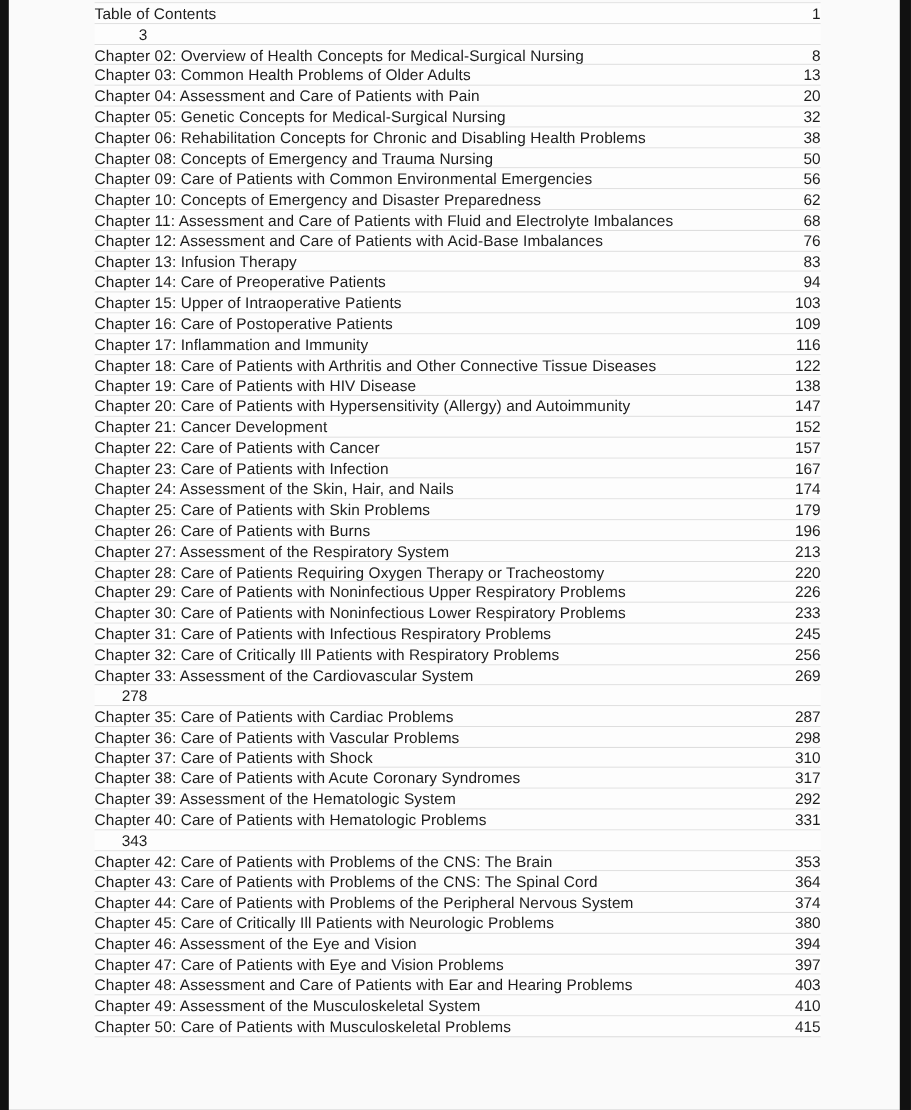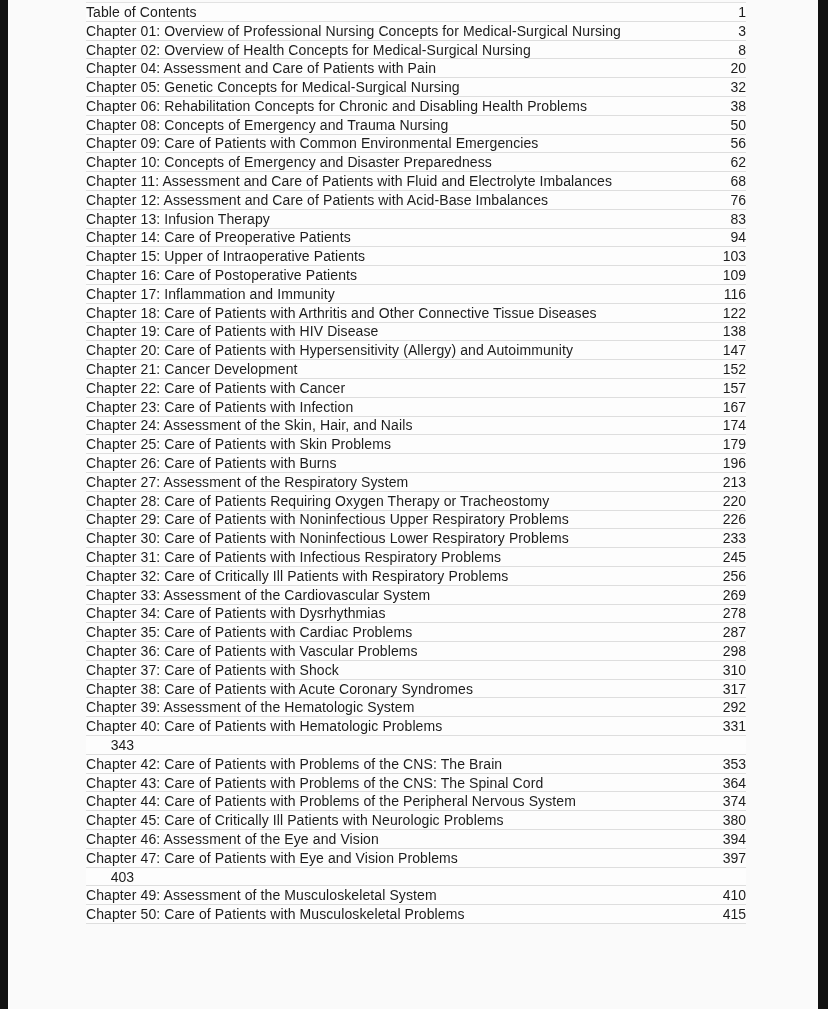--- a/index.html
+++ b/index.html
@@ -32,21 +32,20 @@
   }
   .toc {
     position: absolute;
     top: 2px;
     left: 78px;
     width: 660px;
     border-top: 1px solid #e2e2e2;
   }
   .toc-row {
     display: flex;
-    align-items: center;
     justify-content: space-between;
     height: 17.8px;
     border-bottom: 1px solid #dedede;
     background: #fdfdfd;
     overflow: hidden;
   }
   .toc-label {
     font-size: 14px;
     line-height: 18px;
     color: #1d1d1d;
@@ -70,28 +69,31 @@
 <div class="edge-bar right"></div>
 
 <div class="paper">
   <div class="toc">
 
   <div class="toc-row">
       <span class="toc-label">Table of Contents</span>
       <span class="toc-page">1</span>
     </div>
       <div class="toc-row">
-      <span class="toc-label">Chapter 01: Overview of Professional Nursing Concepts for Medical-Surgical Nursing</span>
       <span class="toc-page">3</span>
     </div>
       <div class="toc-row">
       <span class="toc-label">Chapter 02: Overview of Health Concepts for Medical-Surgical Nursing</span>
       <span class="toc-page">8</span>
     </div>
       <div class="toc-row">
+      <span class="toc-label">Chapter 03: Common Health Problems of Older Adults</span>
+      <span class="toc-page">13</span>
+    </div>
+      <div class="toc-row">
       <span class="toc-label">Chapter 04: Assessment and Care of Patients with Pain</span>
       <span class="toc-page">20</span>
     </div>
       <div class="toc-row">
       <span class="toc-label">Chapter 05: Genetic Concepts for Medical-Surgical Nursing</span>
       <span class="toc-page">32</span>
     </div>
       <div class="toc-row">
       <span class="toc-label">Chapter 06: Rehabilitation Concepts for Chronic and Disabling Health Problems</span>
       <span class="toc-page">38</span>
@@ -194,21 +196,20 @@
     </div>
       <div class="toc-row">
       <span class="toc-label">Chapter 32: Care of Critically Ill Patients with Respiratory Problems</span>
       <span class="toc-page">256</span>
     </div>
       <div class="toc-row">
       <span class="toc-label">Chapter 33: Assessment of the Cardiovascular System</span>
       <span class="toc-page">269</span>
     </div>
       <div class="toc-row">
-      <span class="toc-label">Chapter 34: Care of Patients with Dysrhythmias</span>
       <span class="toc-page">278</span>
     </div>
       <div class="toc-row">
       <span class="toc-label">Chapter 35: Care of Patients with Cardiac Problems</span>
       <span class="toc-page">287</span>
     </div>
       <div class="toc-row">
       <span class="toc-label">Chapter 36: Care of Patients with Vascular Problems</span>
       <span class="toc-page">298</span>
     </div>
@@ -249,20 +250,21 @@
     </div>
       <div class="toc-row">
       <span class="toc-label">Chapter 46: Assessment of the Eye and Vision</span>
       <span class="toc-page">394</span>
     </div>
       <div class="toc-row">
       <span class="toc-label">Chapter 47: Care of Patients with Eye and Vision Problems</span>
       <span class="toc-page">397</span>
     </div>
       <div class="toc-row">
+      <span class="toc-label">Chapter 48: Assessment and Care of Patients with Ear and Hearing Problems</span>
       <span class="toc-page">403</span>
     </div>
       <div class="toc-row">
       <span class="toc-label">Chapter 49: Assessment of the Musculoskeletal System</span>
       <span class="toc-page">410</span>
     </div>
       <div class="toc-row">
       <span class="toc-label">Chapter 50: Care of Patients with Musculoskeletal Problems</span>
       <span class="toc-page">415</span>
     </div>

